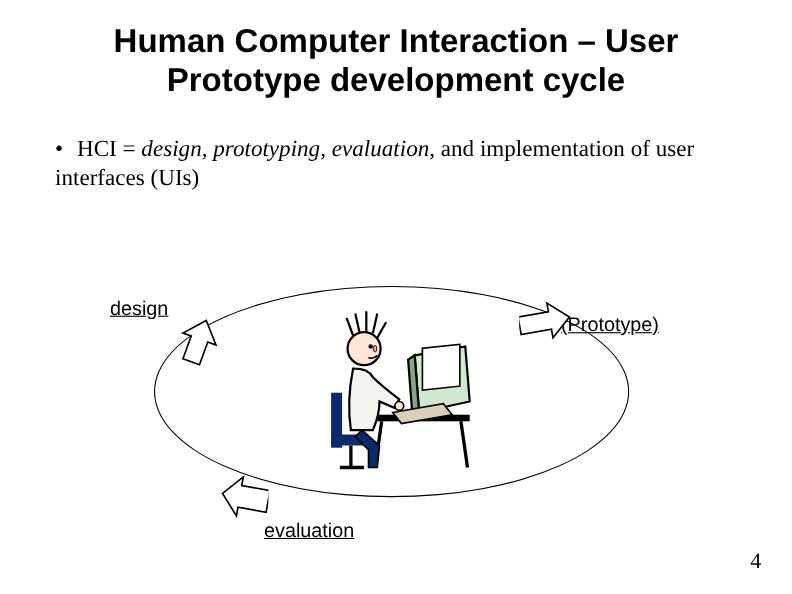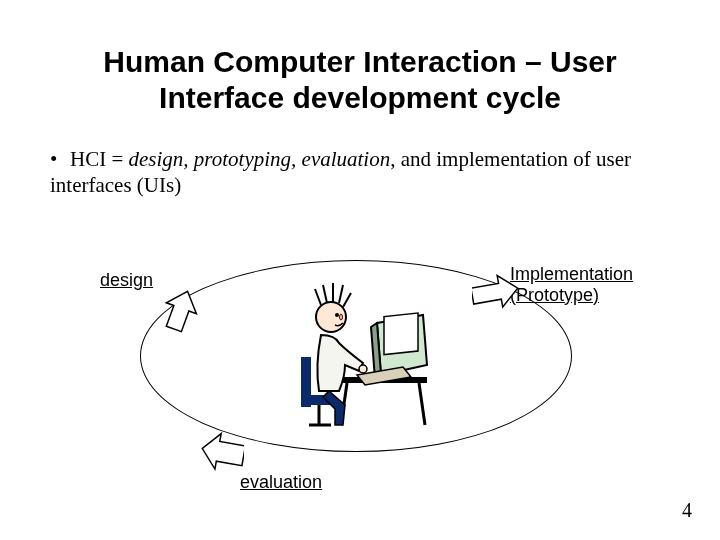--- a/index.html
+++ b/index.html
@@ -10,21 +10,21 @@
     background: #fff;
     font-family: Arial, Helvetica, sans-serif;
     color: #000;
     position: relative;
     overflow: hidden;
   }
   .title {
     font-weight: bold;
     font-size: 30px;
     text-align: center;
-    padding: 44px 30px 0 30px;
+    padding: 20px 30px 0 30px;
     line-height: 1.2;
   }
   .bullet-block {
     font-family: "Times New Roman", Times, serif;
     font-size: 21px;
     padding: 30px 50px 0 50px;
     line-height: 1.25;
   }
   .bullet-block .dot {
     display: inline-block;
@@ -75,35 +75,35 @@
     top: 25px;
     width: 150px;
     height: 170px;
   }
 </style>
 </head>
 <body>
 
 <div class="title">
   <span>Human Computer Interaction – User</span><br>
-  <span>Interface development cycle</span>
+  <span>Prototype development cycle</span>
 </div>
 
 <div class="bullet-block">
   <span class="dot">•</span><span>HCI = </span><span class="italic">design, prototyping, evaluation</span><span>, and implementation of user interfaces (UIs)</span>
 </div>
 
 <div class="diagram">
 
   <div class="ellipse"></div>
 
   <div class="label design">design</div>
 
   <div class="label impl">
-    <span>Implementation</span><br>
+    <br>
     <span>(Prototype)</span>
   </div>
 
   <div class="label eval">evaluation</div>
 
   <svg class="arrow" style="left:160px; top:50px;" width="40" height="45" viewBox="0 0 40 45">
     <polygon points="20,0 36,18 28,18 28,40 12,40 12,18 4,18" fill="#fff" stroke="#000" stroke-width="1.5" transform="rotate(20 20 22)"></polygon>
   </svg>
 
   <svg class="arrow" style="left:472px; top:34px;" width="48" height="36" viewBox="0 0 48 36">

